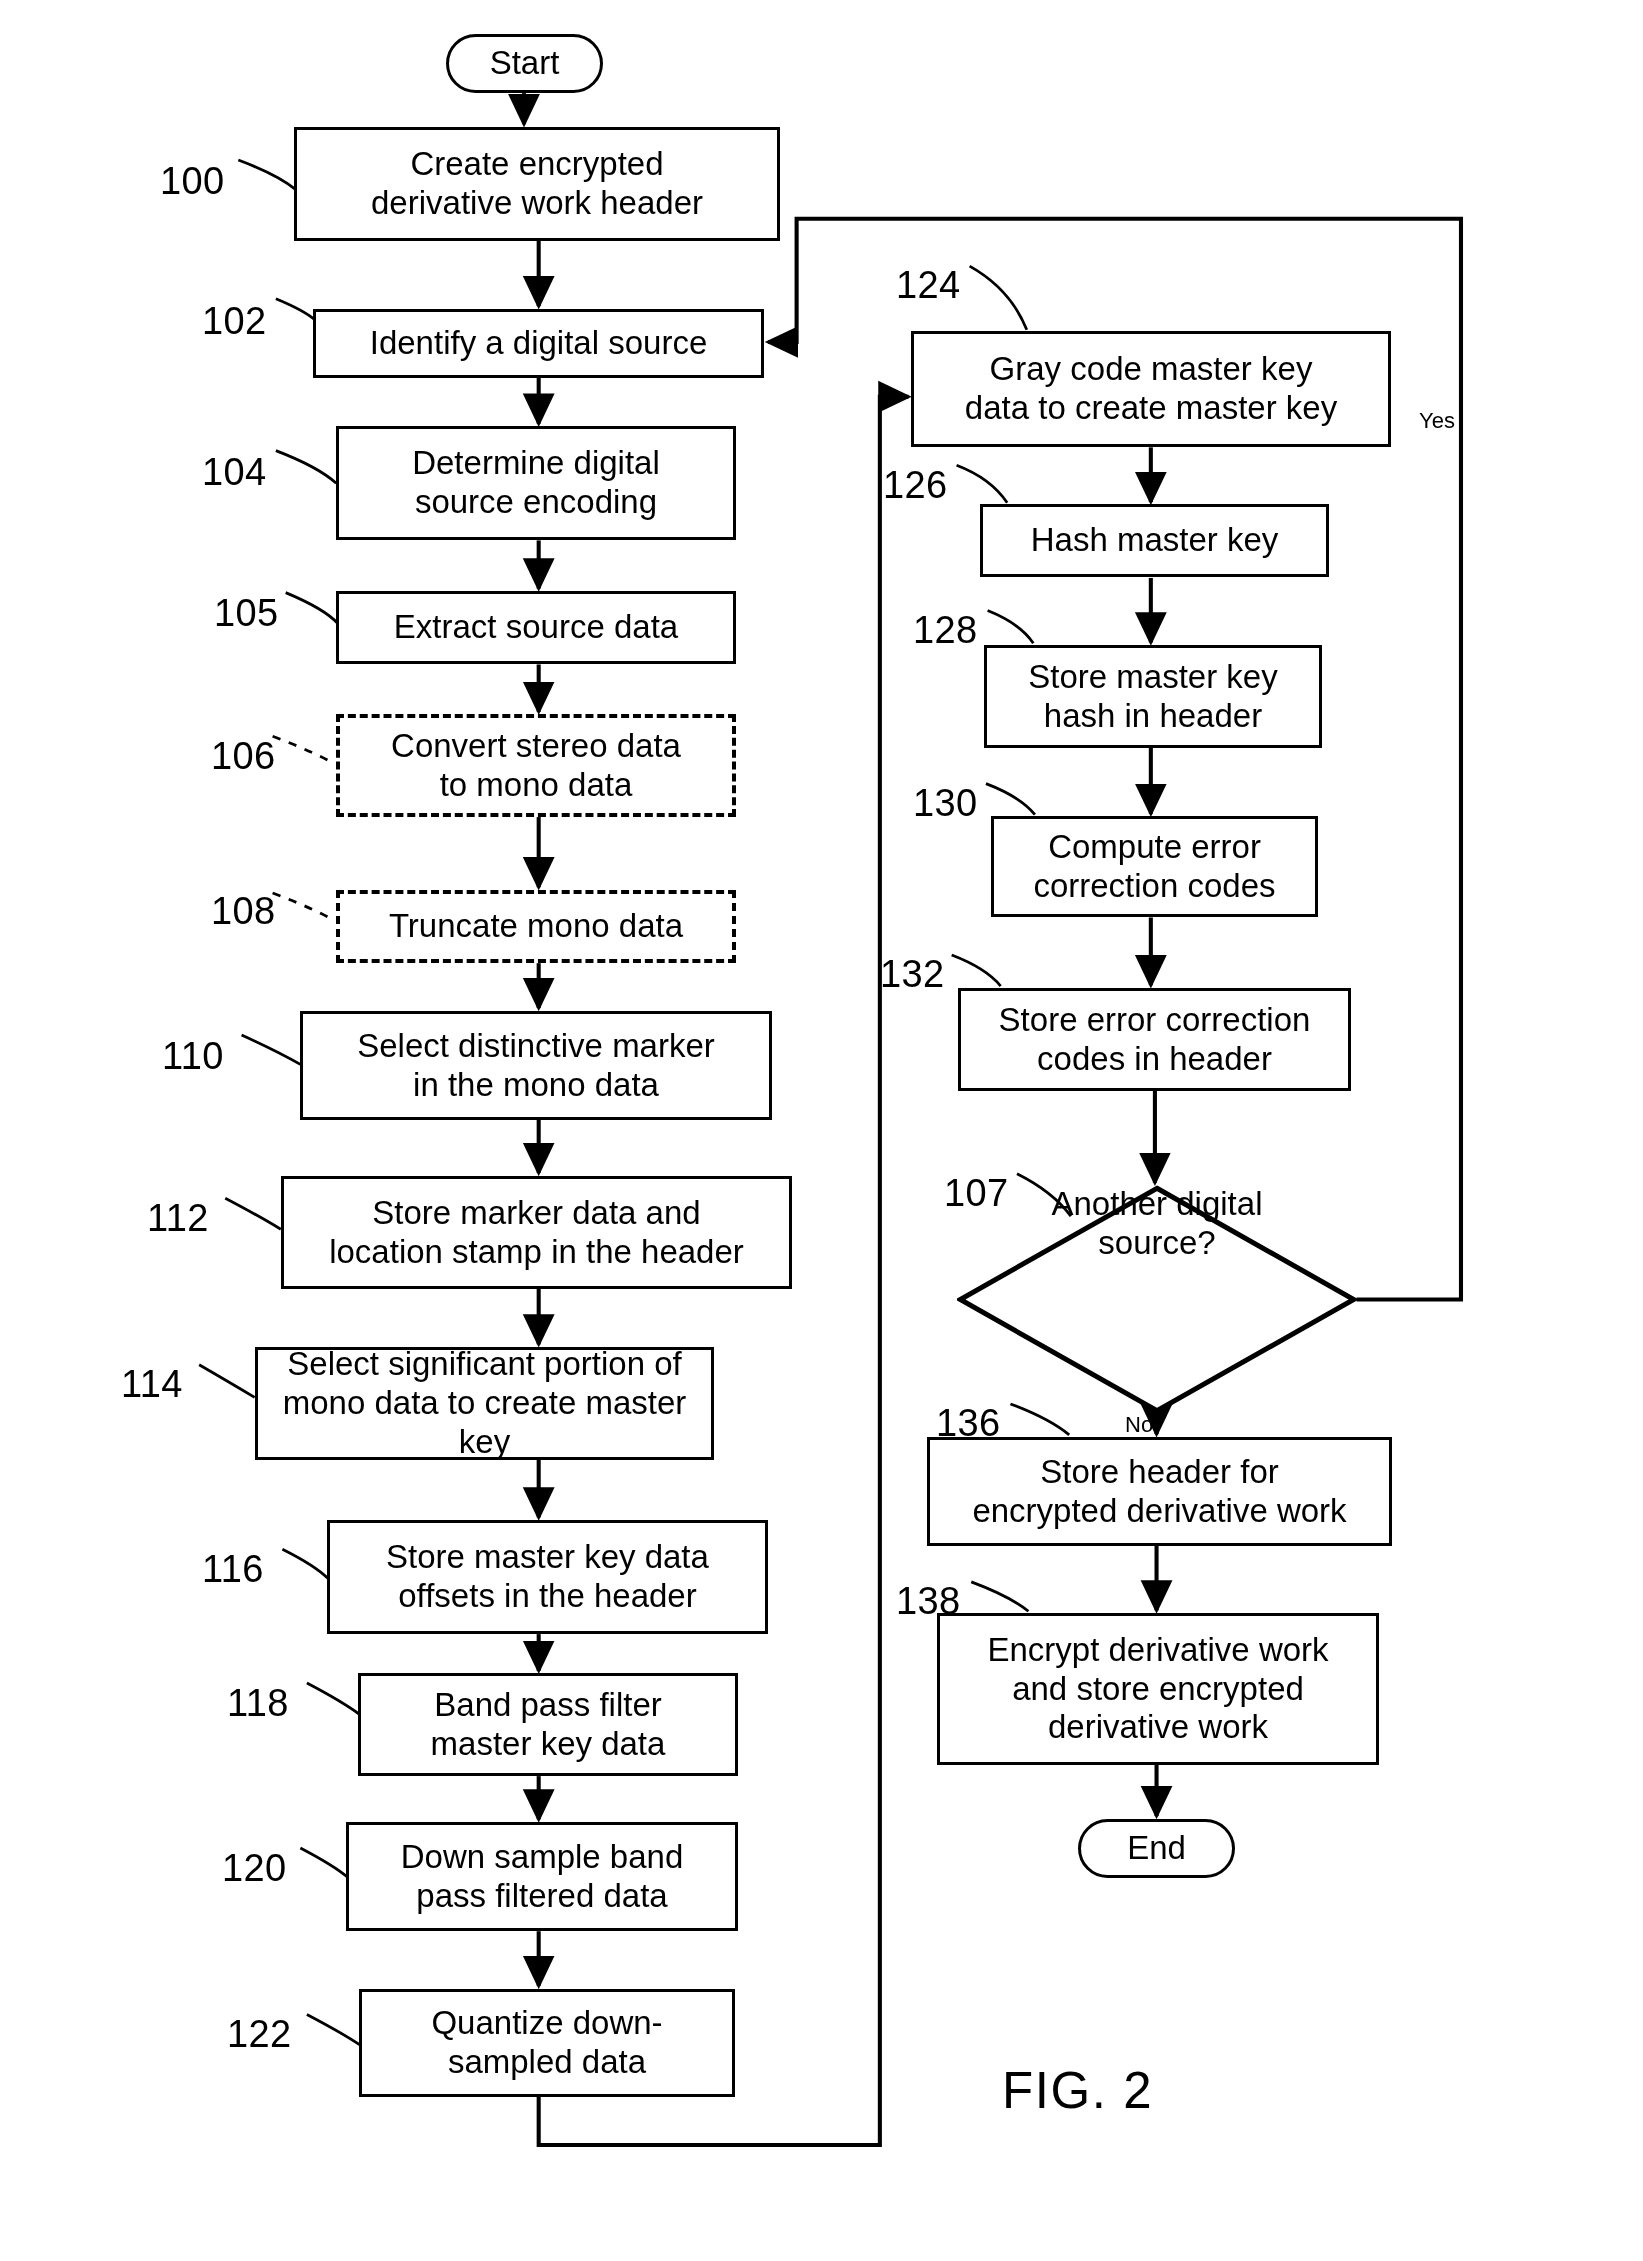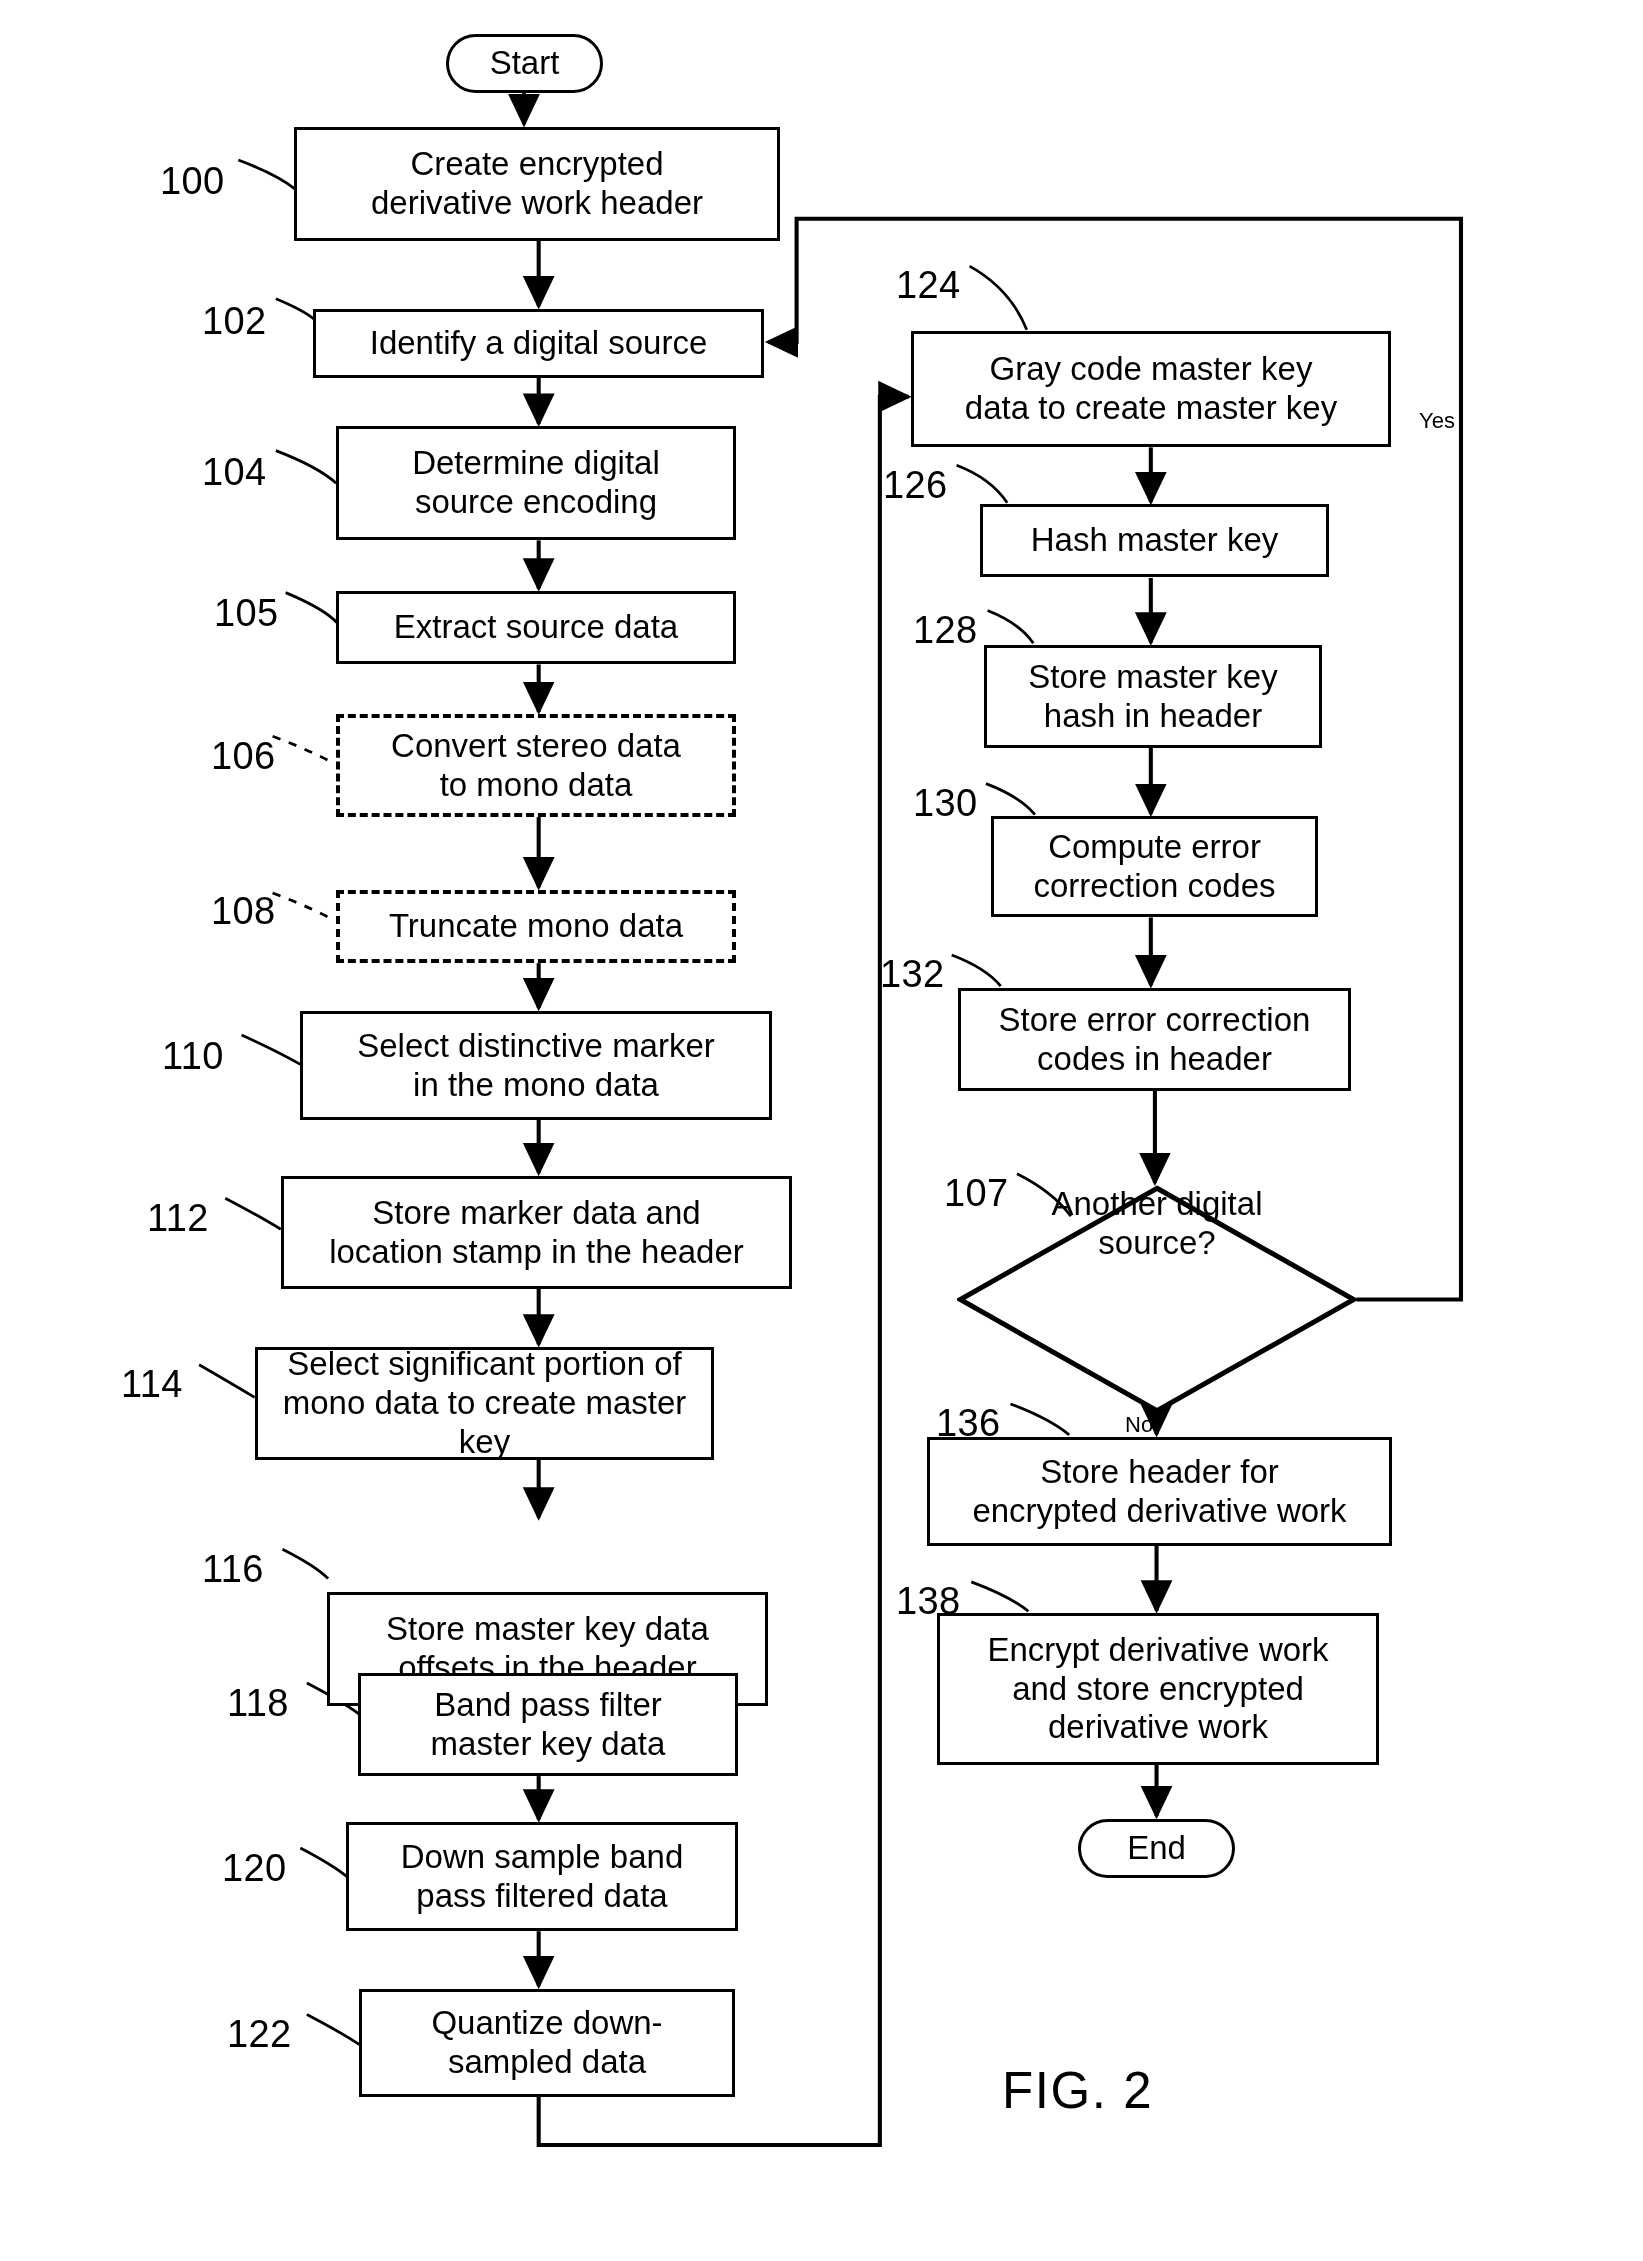--- a/index.html
+++ b/index.html
@@ -201,21 +201,21 @@
   <div class="ref" style="left:162px;top:1035px;">110</div>
 
   <div class="node proc" style="left:281px;top:1176px;width:511px;height:113px;">Store marker data and
 location stamp in the header</div>
   <div class="ref" style="left:147px;top:1197px;">112</div>
 
   <div class="node proc" style="left:255px;top:1347px;width:459px;height:113px;">Select significant portion of
 mono data to create master key</div>
   <div class="ref" style="left:121px;top:1363px;">114</div>
 
-  <div class="node proc" style="left:327px;top:1592px;width:441px;height:114px;">Store master key data
+  <div class="node proc" style="left:327px;top:1520px;width:441px;height:114px;">Store master key data
 offsets in the header</div>
   <div class="ref" style="left:202px;top:1548px;">116</div>
 
   <div class="node proc" style="left:358px;top:1673px;width:380px;height:103px;">Band pass filter
 master key data</div>
   <div class="ref" style="left:227px;top:1682px;">118</div>
 
   <div class="node proc" style="left:346px;top:1822px;width:392px;height:109px;">Down sample band
 pass filtered data</div>
   <div class="ref" style="left:222px;top:1847px;">120</div>

